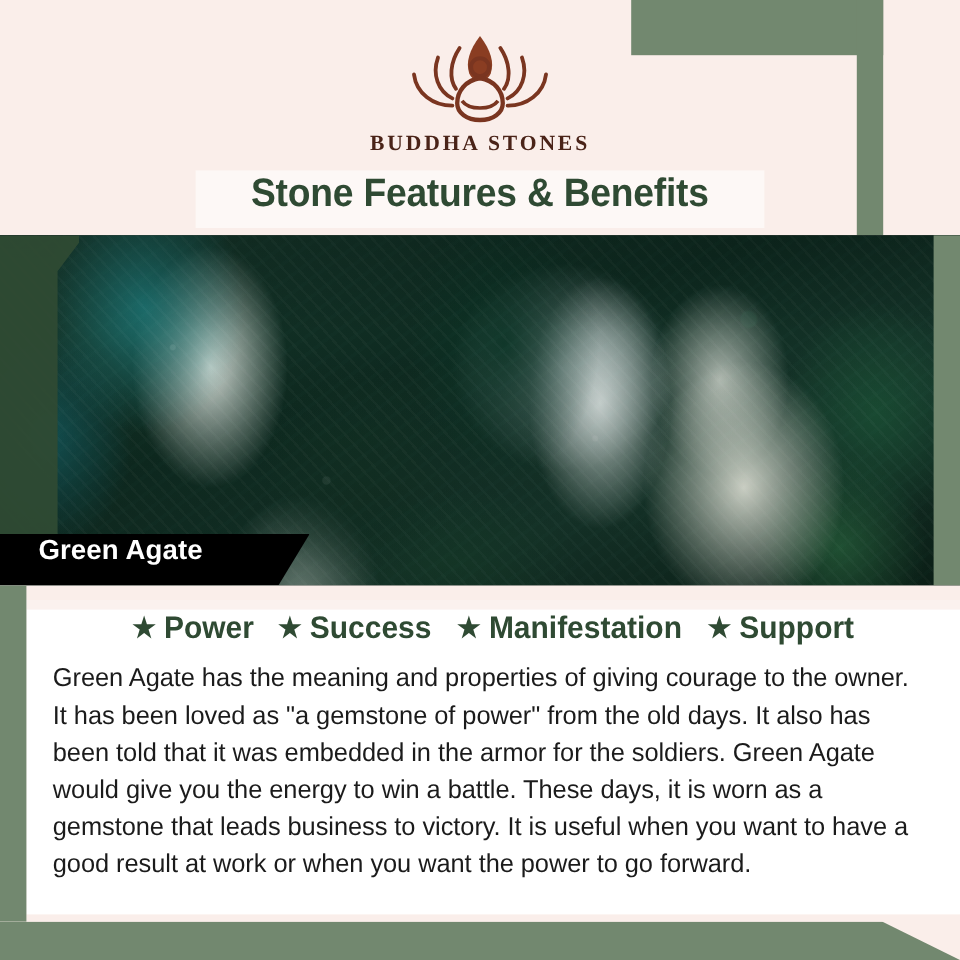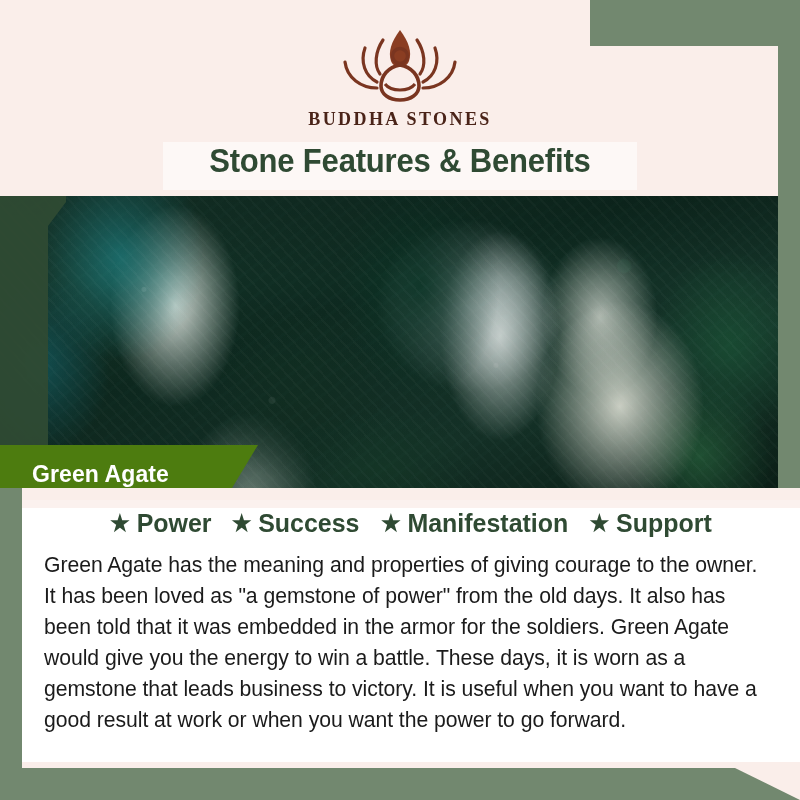--- a/index.html
+++ b/index.html
@@ -6,21 +6,21 @@
   html,body { width:800px; height:800px; }
   body {
     font-family:"Liberation Sans", sans-serif;
     background:#faeeea;
     overflow:hidden;
     position:relative;
   }
 
   
   .brand-section{
-    position:absolute; left:0; top:0; width:800px; height:196px;
+    position:absolute; left:0; top:0; width:736px; height:196px;
     background:#faeeea;
   }
   .top-right-band{
     position:absolute; right:0; top:0; width:210px; height:46px;
     background:#72886f;
   }
   .top-right-edge{
     position:absolute; right:0; top:0; width:22px; height:196px;
     background:#72886f;
   }
@@ -92,23 +92,23 @@
     opacity:.96;
   }
   .photo-right-edge{
     position:absolute; right:0; top:0; width:22px; height:292px;
     background:#72886f;
   }
 
   
   .stone-banner{
     position:absolute; left:0; bottom:0; width:258px; height:43px;
-    background:#4d7c0f;
+    background:#000000;
     clip-path:polygon(0 0, 100% 0, calc(100% - 26px) 100%, 0 100%);
-    display:flex; align-items:flex-end;
+    display:flex; align-items:flex-start;
   }
   .stone-banner-label{
     color:#ffffff; font-size:23px; font-weight:700;
     letter-spacing:0.1px; margin-left:32px;
   }
 
   
   .content-section{
     position:absolute; left:0; top:488px; width:800px; height:312px;
     background:#faeeea;

